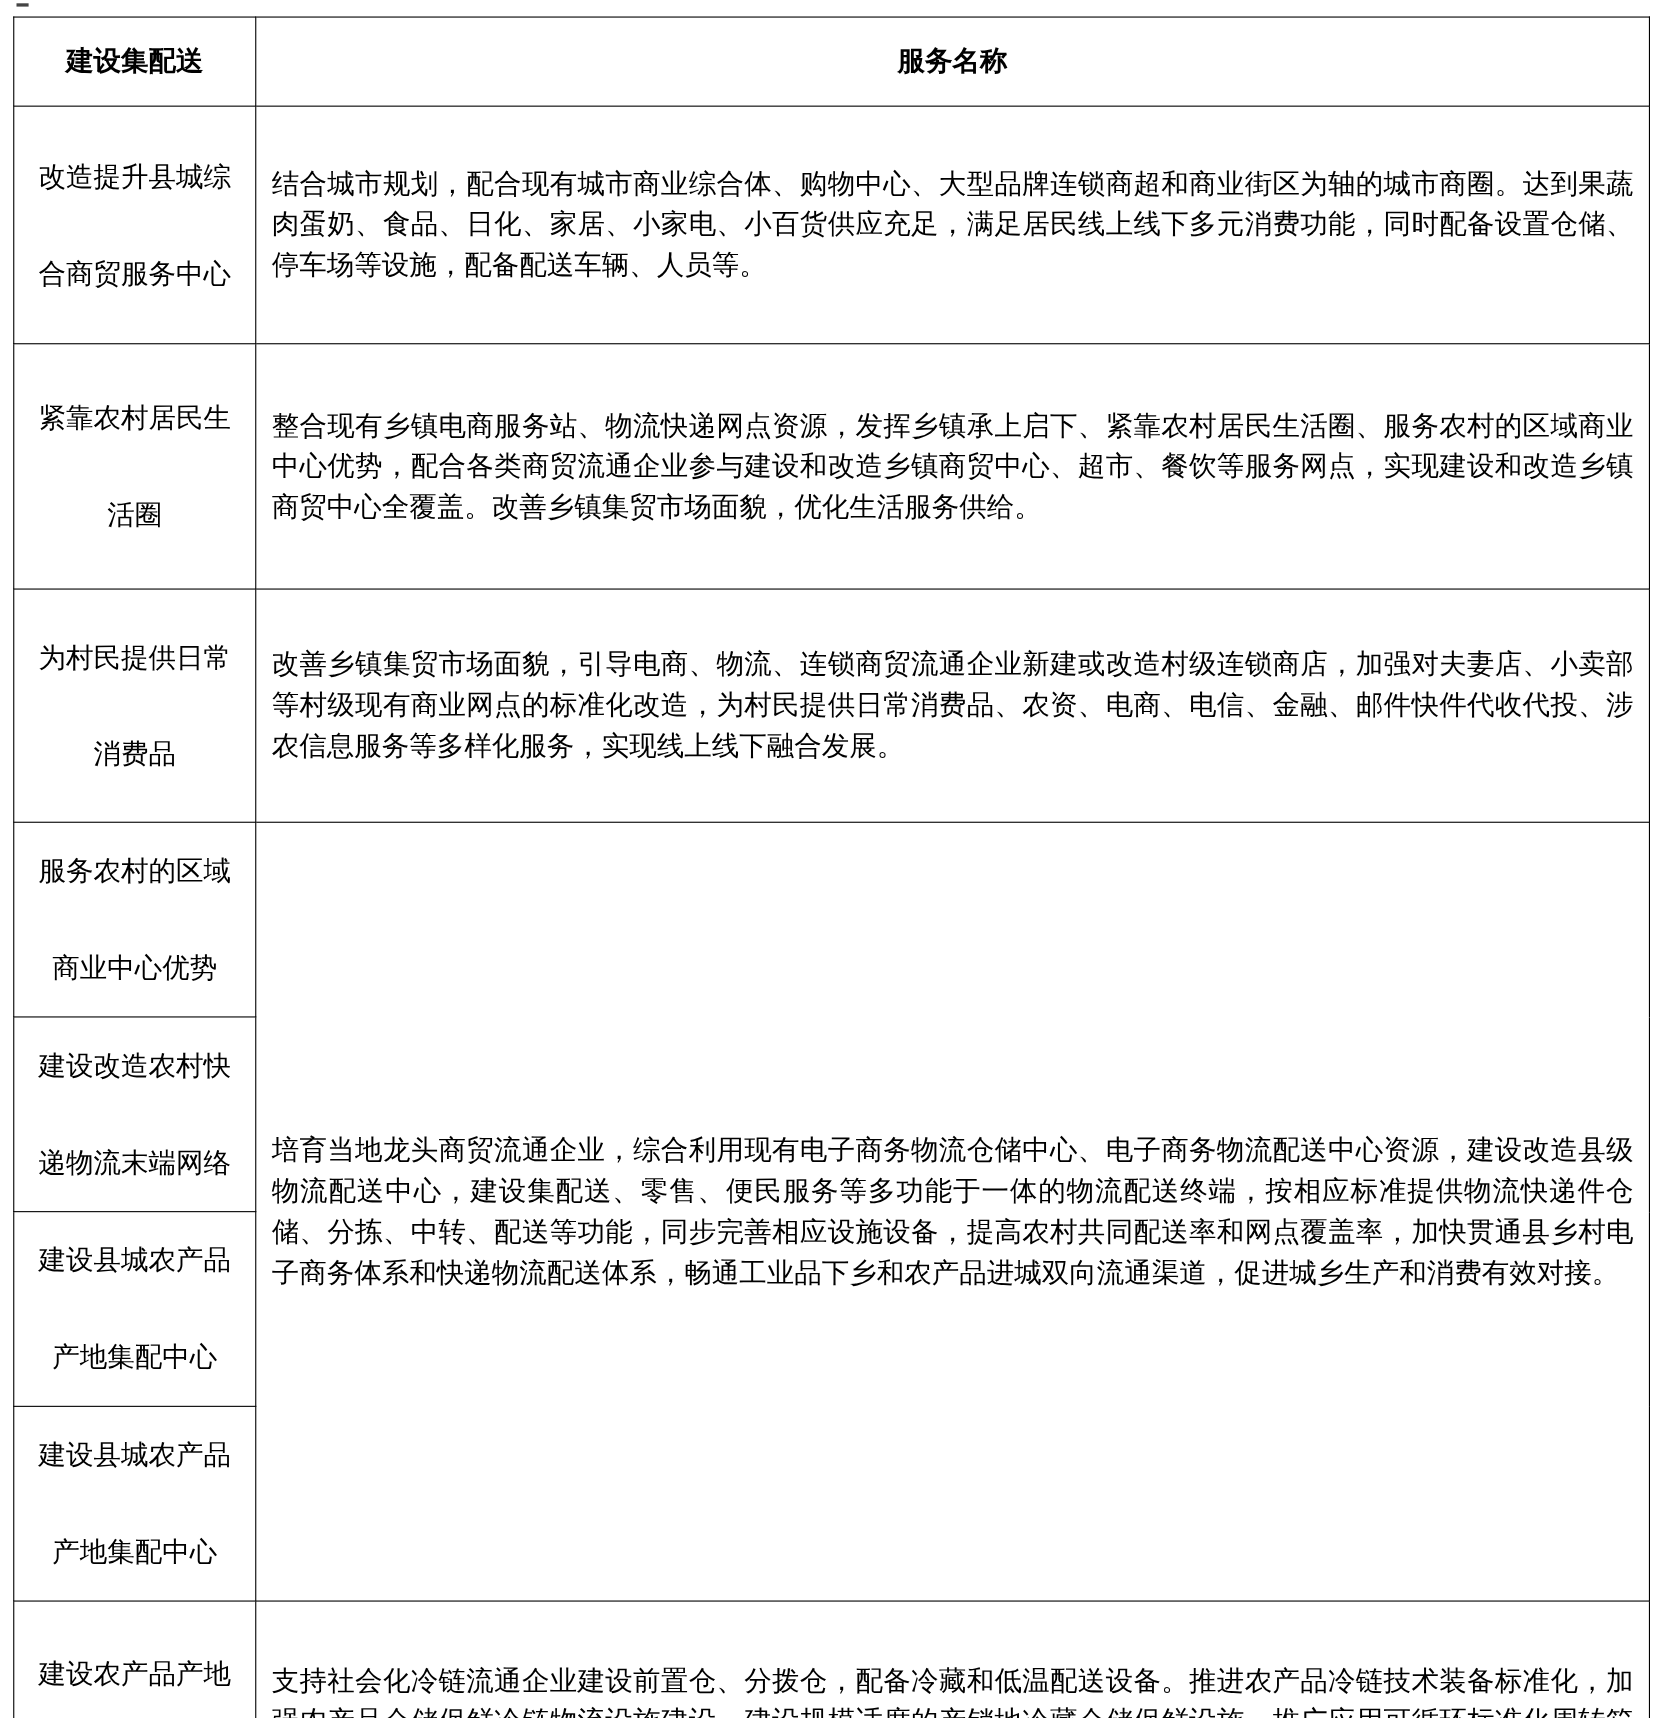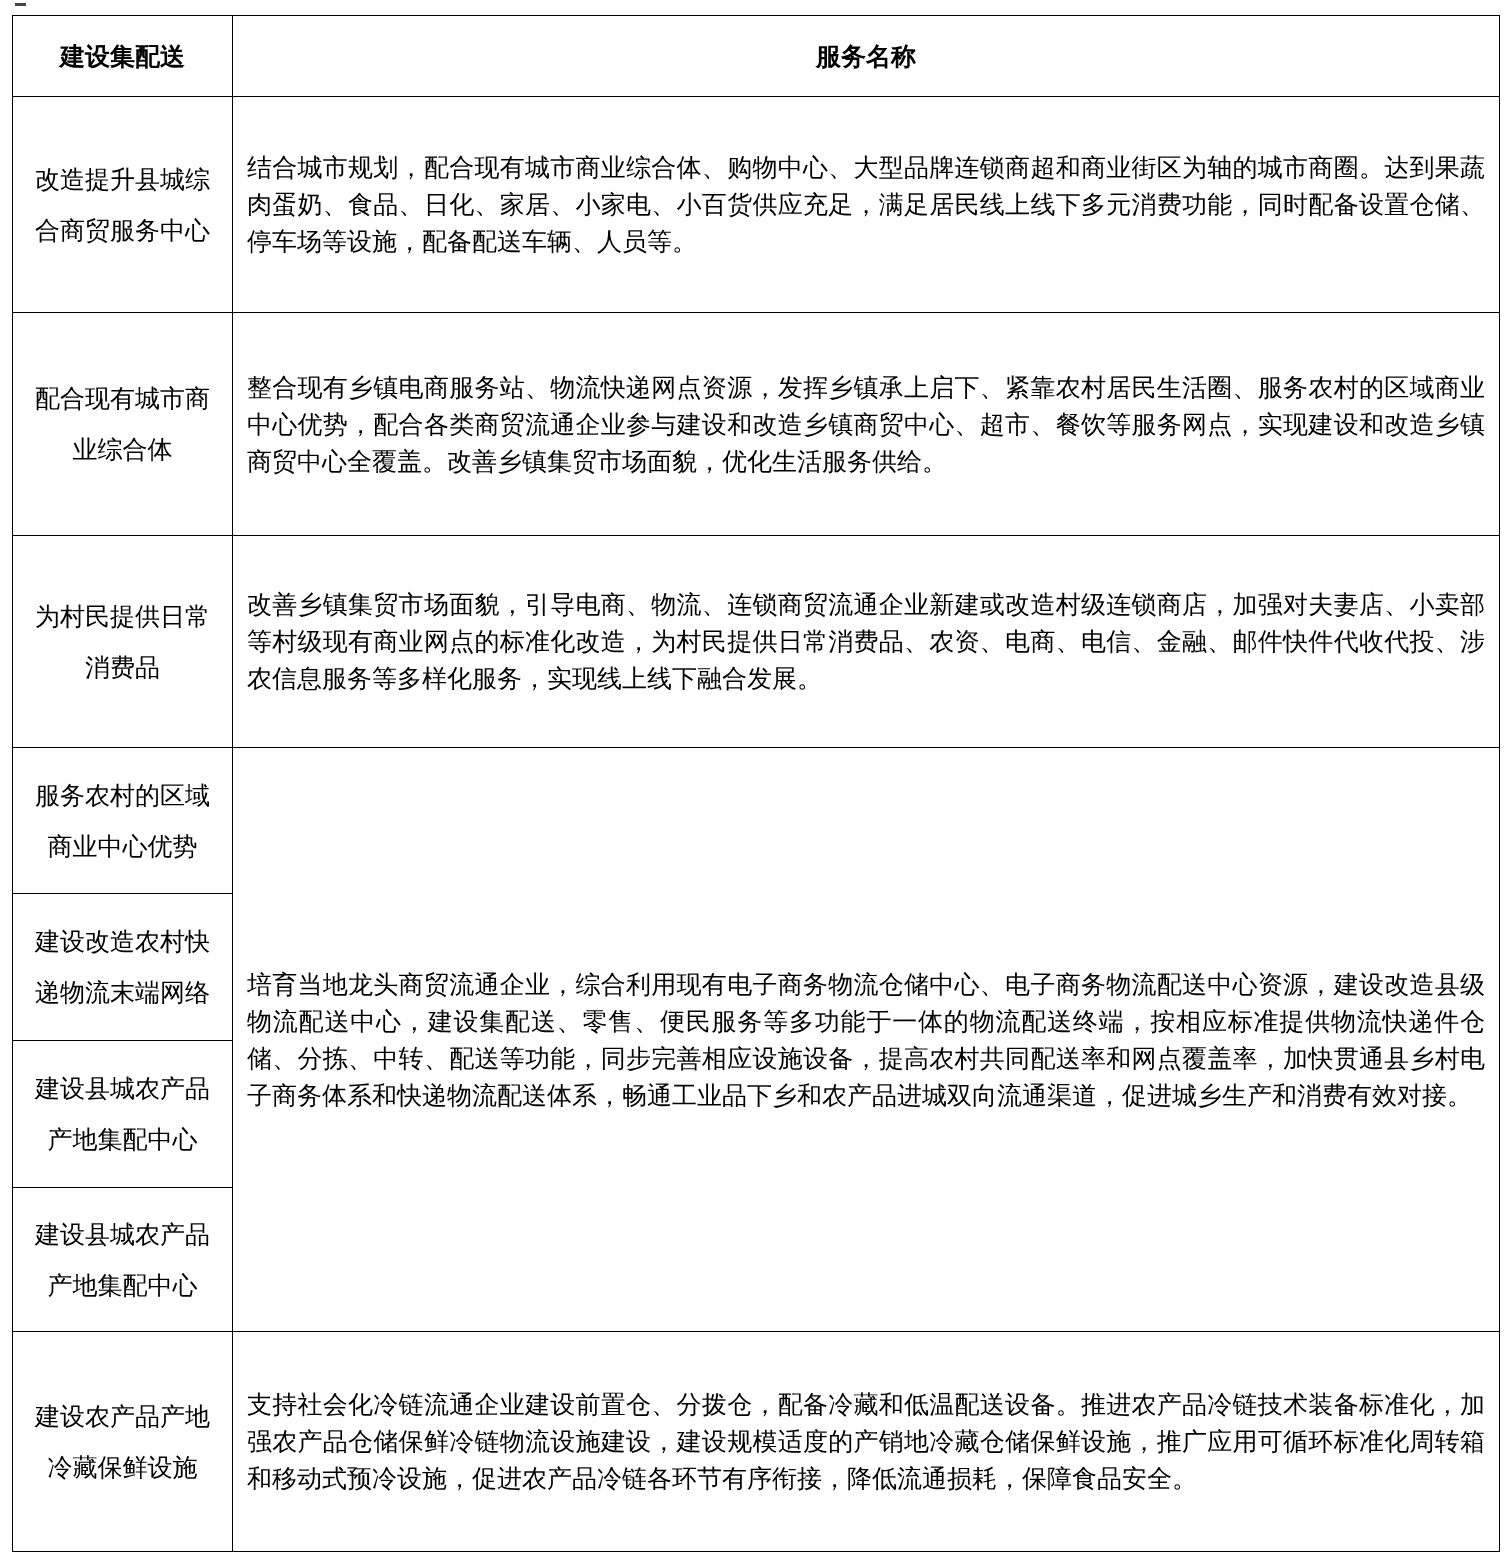--- a/index.html
+++ b/index.html
@@ -39,21 +39,21 @@
     overflow: hidden;
   }
   .doc-table th {
     font-weight: bold;
     text-align: center;
     line-height: 30px;
     padding: 0 10px;
   }
   .name-cell {
     text-align: center;
-    line-height: 51px;
+    line-height: 88px;
     padding: 0 14px;
     font-weight: normal;
   }
   .content-cell {
     text-align: justify;
     text-align-last: left;
     line-height: 37px;
     padding: 0 14px;
     margin-left: 25px;
   }
@@ -82,21 +82,21 @@
       <th>建设集配送</th>
       <th>服务名称</th>
     </tr>
 
     <tr class="r0">
       <td class="name-cell">改造提升县城综合商贸服务中心</td>
       <td class="content-cell">结合城市规划，配合现有城市商业综合体、购物中心、大型品牌连锁商超和商业街区为轴的城市商圈。达到果蔬肉蛋奶、食品、日化、家居、小家电、小百货供应充足，满足居民线上线下多元消费功能，同时配备设置仓储、停车场等设施，配备配送车辆、人员等。</td>
     </tr>
 
     <tr class="r1">
-      <td class="name-cell">配合现有城市商业综合体</td>
+      <td class="name-cell">紧靠农村居民生活圈</td>
       <td class="content-cell">整合现有乡镇电商服务站、物流快递网点资源，发挥乡镇承上启下、紧靠农村居民生活圈、服务农村的区域商业中心优势，配合各类商贸流通企业参与建设和改造乡镇商贸中心、超市、餐饮等服务网点，实现建设和改造乡镇商贸中心全覆盖。改善乡镇集贸市场面貌，优化生活服务供给。</td>
     </tr>
 
     <tr class="r2">
       <td class="name-cell">为村民提供日常消费品</td>
       <td class="content-cell">改善乡镇集贸市场面貌，引导电商、物流、连锁商贸流通企业新建或改造村级连锁商店，加强对夫妻店、小卖部等村级现有商业网点的标准化改造，为村民提供日常消费品、农资、电商、电信、金融、邮件快件代收代投、涉农信息服务等多样化服务，实现线上线下融合发展。</td>
     </tr>
 
     <tr class="r3">
       <td class="name-cell">服务农村的区域商业中心优势</td>

